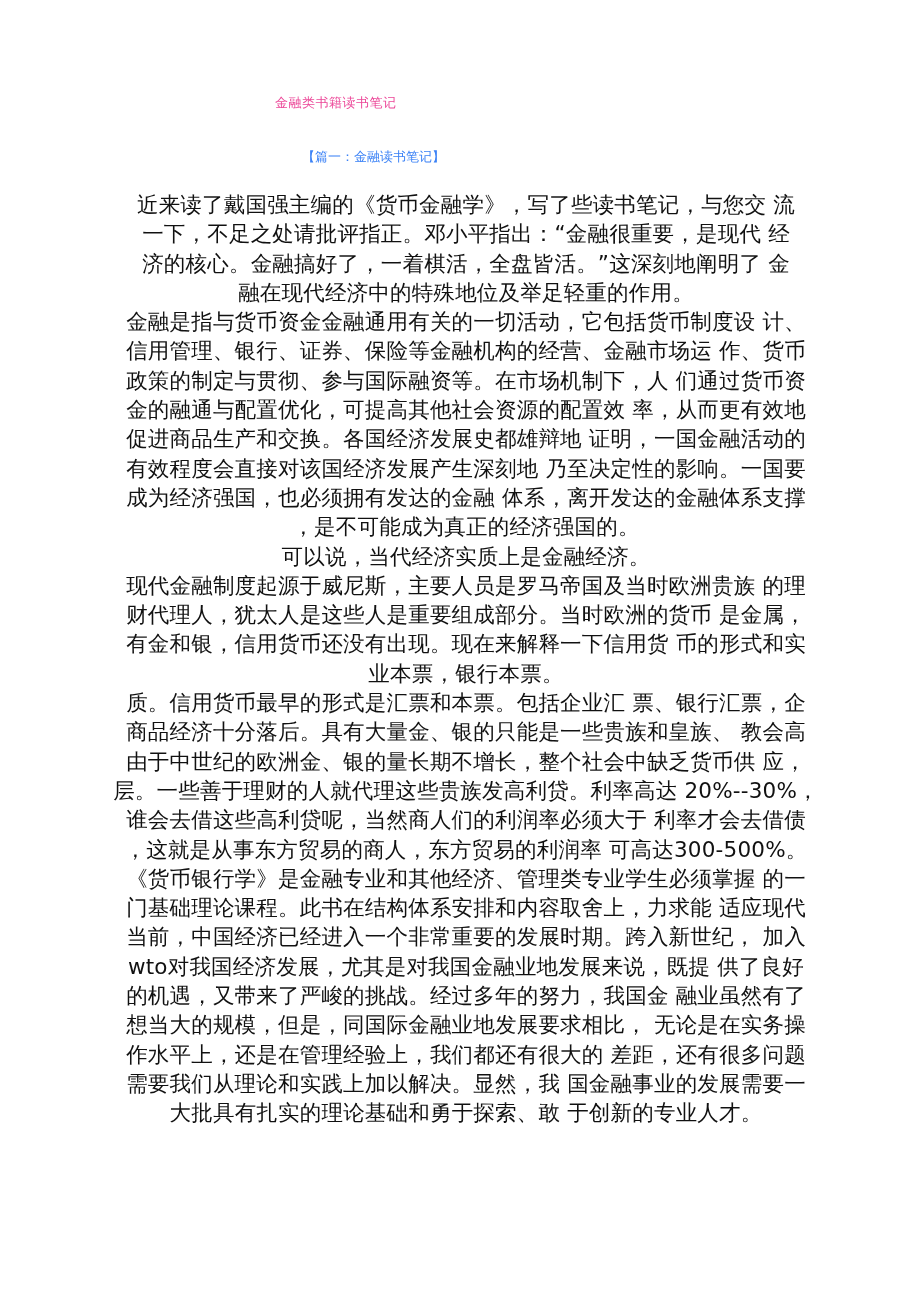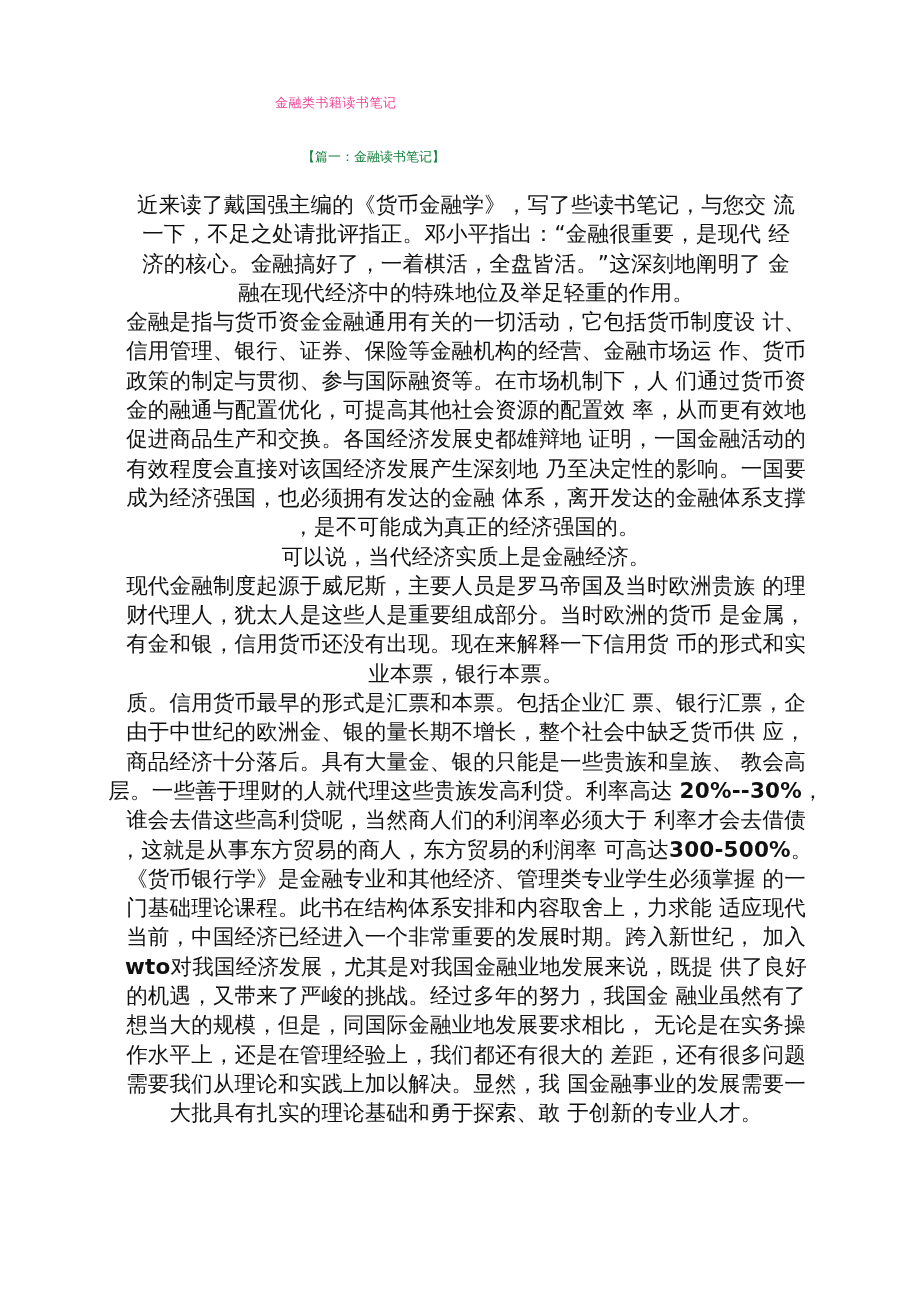--- a/index.html
+++ b/index.html
@@ -24,39 +24,39 @@
       color: #ec4899;
       letter-spacing: 0.5px;
       white-space: nowrap;
     }
     .section-title {
       position: absolute;
       left: 302px;
       top: 148px;
       font-family: "DejaVu Serif", "Liberation Serif", serif;
       font-size: 13px;
-      color: #15803d;
+      color: #3b82f6;
       white-space: nowrap;
     }
     .body-text {
       position: absolute;
       left: 106px;
       top: 190px;
       width: 720px;
       text-align: center;
     }
     .line {
       font-size: 21.5px;
       line-height: 29.3px;
       height: 29.3px;
       white-space: pre;
       letter-spacing: 0.2px;
     }
     .line b, .line .bold {
-      font-weight: bold;
+      font-weight: normal;
     }
   </style>
 </head>
 <body>
 
 <div class="doc-title">金融类书籍读书笔记</div>
 <div class="section-title">【篇一：金融读书笔记】</div>
 
 <div class="body-text">
 
@@ -84,22 +84,22 @@
 
   <div>
     <div class="line">现代金融制度起源于威尼斯，主要人员是罗马帝国及当时欧洲贵族 的理</div>
     <div class="line">财代理人，犹太人是这些人是重要组成部分。当时欧洲的货币 是金属，</div>
     <div class="line">有金和银，信用货币还没有出现。现在来解释一下信用货 币的形式和实</div>
     <div class="line">业本票，银行本票。</div>
     <div class="line">质。信用货币最早的形式是汇票和本票。包括企业汇 票、银行汇票，企</div>
   </div>
 
   <div>
+    <div class="line">商品经济十分落后。具有大量金、银的只能是一些贵族和皇族、 教会高</div>
     <div class="line">由于中世纪的欧洲金、银的量长期不增长，整个社会中缺乏货币供 应，</div>
-    <div class="line">商品经济十分落后。具有大量金、银的只能是一些贵族和皇族、 教会高</div>
     <div class="line">层。一些善于理财的人就代理这些贵族发高利贷。利率高达 <span class="bold">20%--30%</span>，</div>
     <div class="line">谁会去借这些高利贷呢，当然商人们的利润率必须大于 利率才会去借债</div>
     <div class="line">，这就是从事东方贸易的商人，东方贸易的利润率 可高达<span class="bold">300-500%</span>。</div>
   </div>
 
   <div>
     <div class="line">《货币银行学》是金融专业和其他经济、管理类专业学生必须掌握 的一</div>
     <div class="line">门基础理论课程。此书在结构体系安排和内容取舍上，力求能 适应现代</div>
   </div>
 

